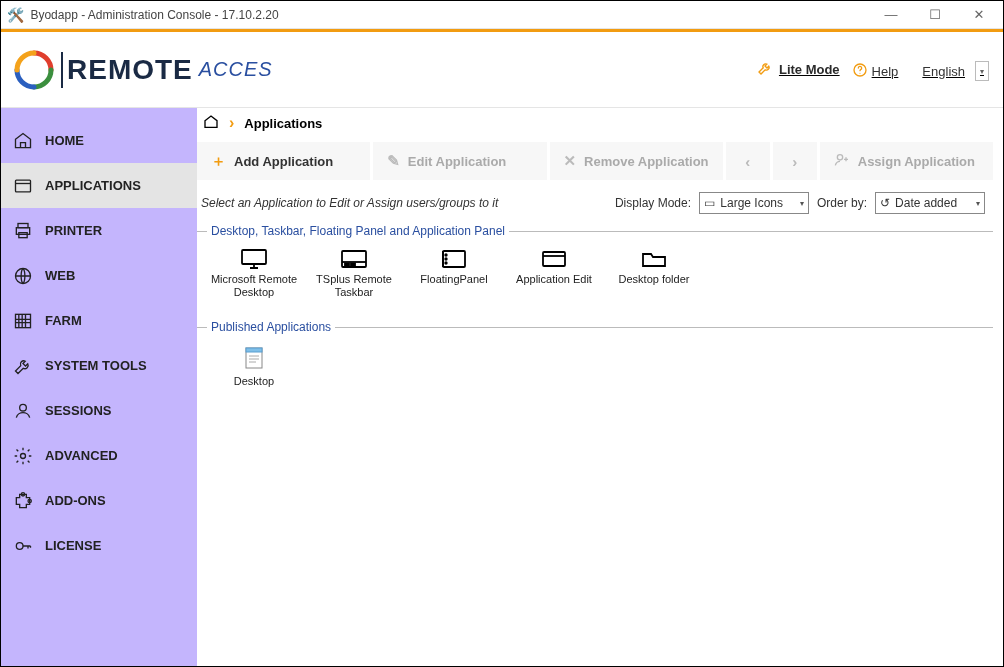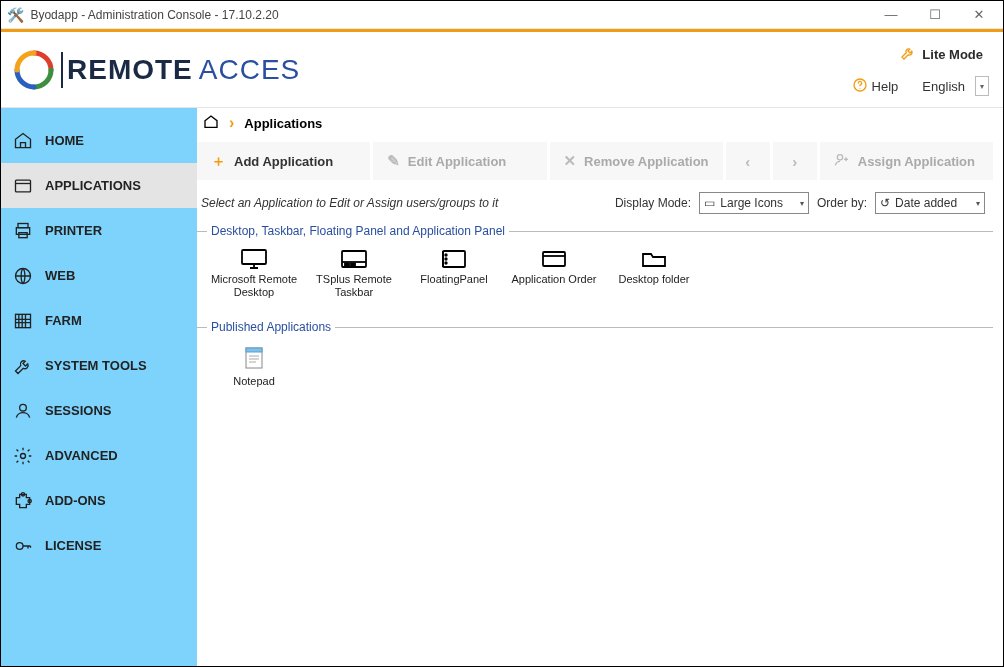--- a/index.html
+++ b/index.html
@@ -29,42 +29,42 @@
     border-bottom: 1px solid #e5e5e5;
   }
   .logo-wrap { display: flex; align-items: center; gap: 0; }
   .logo-swirl { width: 42px; height: 42px; position: relative; }
   .logo-swirl svg { width: 42px; height: 42px; }
   .logo-divider { width: 2px; height: 36px; background: #1a2a44; margin: 0 4px 0 6px; }
   .logo-text-1 {
     font-weight: 600; font-size: 28px; letter-spacing: 1px; color: #1a2a44;
   }
   .logo-text-2 {
-    font-weight: 400; font-size: 28px; letter-spacing: 1px; color: #2a4fa0; margin-left: 6px;
+    font-weight: 400; font-size: 20px; letter-spacing: 1px; color: #2a4fa0; margin-left: 6px; font-style: italic;
   }
   .header-spacer { flex: 1; }
-  .header-right { display: flex; flex-direction: column; align-items: flex-end; gap: 6px; }
+  .header-right { display: flex; flex-direction: row; align-items: flex-end; gap: 6px; text-decoration: underline; }
   .lite-mode {
     display: flex; align-items: center; gap: 6px; color: #2b2b2b;
     font-weight: 600; font-size: 13px; padding: 4px 6px; cursor: pointer;
   }
   .help-row { display: flex; align-items: center; gap: 18px; }
   .help-btn { display: flex; align-items: center; gap: 4px; font-size: 13px; color: #333; cursor: pointer; }
   .lang-select {
     display: flex; align-items: center; gap: 10px; font-size: 13px; color: #333;
     padding: 2px 0 2px 6px;
   }
   .lang-drop {
     width: 14px; height: 20px; border: 1px solid #bbb; display: flex; align-items: center; justify-content: center;
     font-size: 8px; color: #666; cursor: pointer;
   }
   
   .body { flex: 1; display: flex; min-height: 0; }
   .sidebar {
-    width: 196px; background: #7dd3fc; padding-top: 10px;
+    width: 196px; background: #c4b5fd; padding-top: 10px;
   }
   .nav-item {
     height: 45px; display: flex; align-items: center; gap: 12px;
     padding: 0 12px; font-size: 13px; font-weight: 700; color: #222;
     cursor: pointer;
   }
   .nav-item.active { background: #e4e4e4; }
   .nav-icon { width: 20px; height: 20px; display: flex; align-items: center; justify-content: center; }
   .nav-icon svg { width: 20px; height: 20px; stroke: #222; fill: none; stroke-width: 1.6; }
   
@@ -386,21 +386,21 @@
                 </span>
                 <span class="tile-label">FloatingPanel</span>
               </div>
               <div class="app-tile">
                 <span class="tile-icon">
                   <svg viewBox="0 0 28 22">
                       <rect x="3" y="4" width="22" height="14" rx="1"></rect>
                       <path d="M3 8h22"></path>
                     </svg>
                 </span>
-                <span class="tile-label">Application Order</span>
+                <span class="tile-label">Application Edit</span>
               </div>
               <div class="app-tile">
                 <span class="tile-icon">
                   <svg viewBox="0 0 28 22">
                       <path d="M3 6h8l2 3h12v9H3z"></path>
                     </svg>
                 </span>
                 <span class="tile-label">Desktop folder</span>
               </div>
             </div>
@@ -410,21 +410,21 @@
             <legend>Published Applications</legend>
             <div class="icon-grid">
               <div class="app-tile">
                 <span class="notepad-icon">
                   <svg viewBox="0 0 28 28">
                     <rect x="6" y="4" width="16" height="20" fill="#fff" stroke="#888"></rect>
                     <rect x="6" y="4" width="16" height="4" fill="#7fbfe8" stroke="#5a9ed0"></rect>
                     <path d="M9 12h10M9 15h10M9 18h7" stroke="#aaa" stroke-width="1"></path>
                   </svg>
                 </span>
-                <span class="tile-label">Notepad</span>
+                <span class="tile-label">Desktop</span>
               </div>
             </div>
           </fieldset>
         </div>
 
       </div>
 
     </div>
   </div>
 </div>

